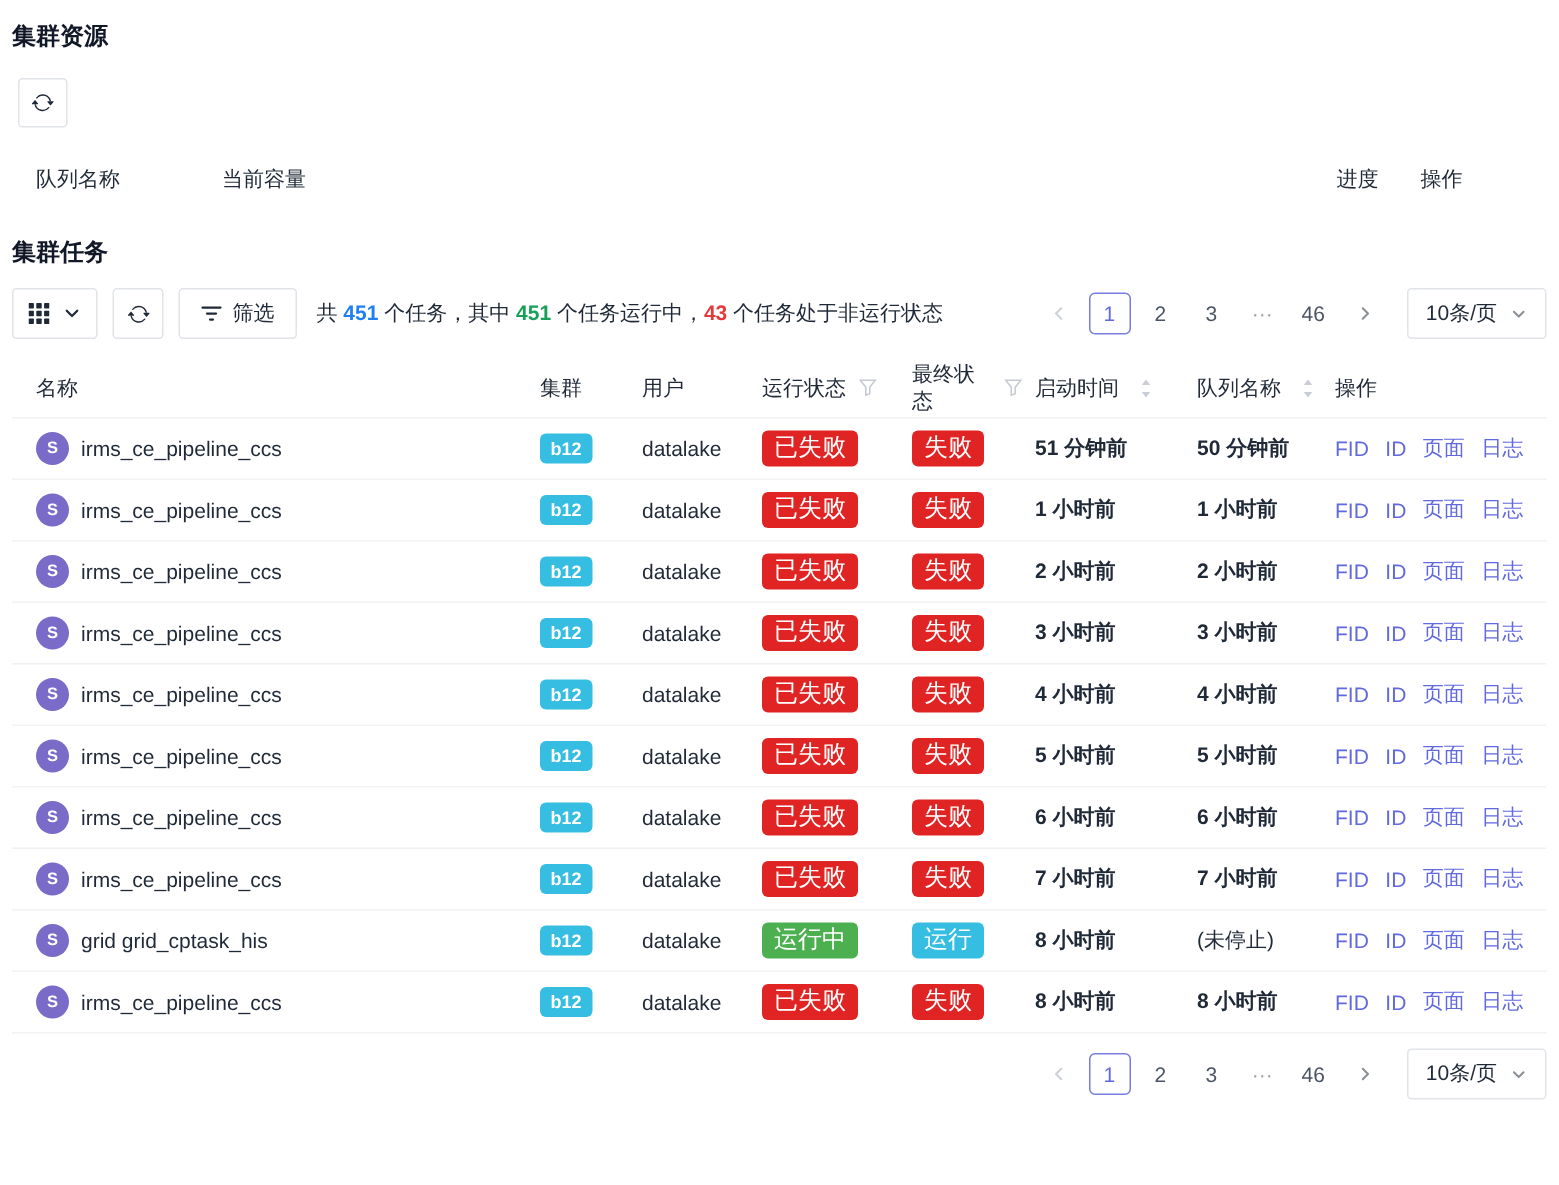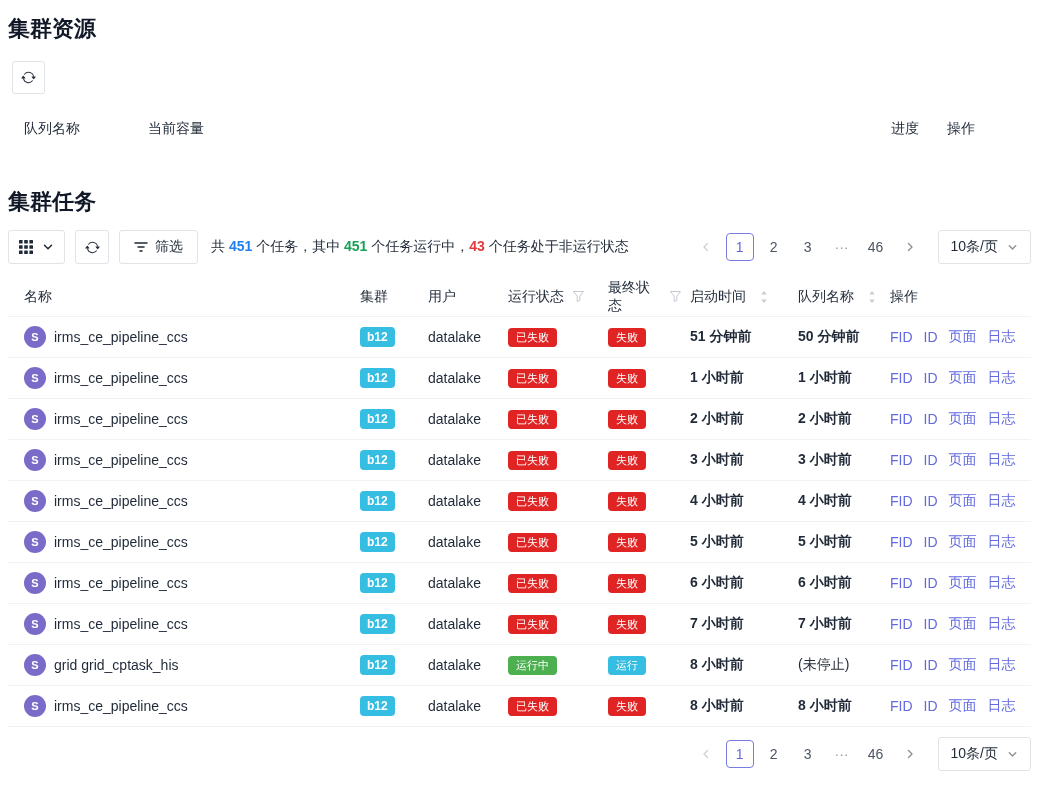--- a/index.html
+++ b/index.html
@@ -6,23 +6,23 @@
   :root{
     --accent:#6269df; --info-blue:#2080f0; --success-green:#18a058; --error-red:#e23b3b;
     --badge-red:#e02424; --badge-green:#4caf50; --badge-cyan:#35bde2;
     --avatar-purple:#7a6bc9; --progress-blue:#1586f8;
   }
   body{
     width:1039px; height:790px; overflow:hidden; background:#fff;
     font-family:"Liberation Sans","DejaVu Sans",sans-serif; font-size:14px; color:#1f2937;
   }
   .container{ padding:0 8px; }
-  .section-title{ font-size:22px; font-weight:700; color:#111827; }
+  .section-title{ font-size:16px; font-weight:700; color:#111827; }
   .title-res{ padding-top:14px; }
-  .title-tasks{ margin-top:36px; }
+  .title-tasks{ margin-top:16px; }
 
   button{ background:none; border:none; font:inherit; color:inherit; cursor:pointer; }
   .icon-btn{
     width:33px; height:33px; border:1px solid #e0e3e8; border-radius:3px; background:#fff;
     display:inline-flex; align-items:center; justify-content:center; color:#1f2937;
   }
   .res-refresh{ margin-top:17px; margin-left:4px; }
 
   
   .res-grid{ display:grid; grid-template-columns:140px 1fr 62px 92px; align-items:center; }
@@ -82,21 +82,21 @@
   .avatar{
     width:22px; height:22px; border-radius:50%; background:var(--avatar-purple); color:#fff;
     font-size:11px; font-weight:600; display:inline-flex; align-items:center; justify-content:center;
     margin-right:8px; flex:none;
   }
   .tag{
     display:inline-block; font-size:12px; font-weight:700; color:#fff; line-height:1;
     padding:4px 7px; border-radius:4px; background:var(--badge-cyan);
   }
   .status{
-    display:inline-block; font-size:11px; color:#fff; line-height:1;
+    display:inline-block; font-size:16px; color:#fff; line-height:1;
     padding:4px 8px; border-radius:4px;
   }
   .status[data-type="error"]{ background:var(--badge-red); }
   .status[data-type="success"]{ background:var(--badge-green); }
   .status[data-type="info"]{ background:var(--badge-cyan); }
   .time{ font-weight:600; }
   .time[data-muted="true"]{ font-weight:400;text-align:right; }
   .ops{ gap:11px; }
 </style>
 </head>

